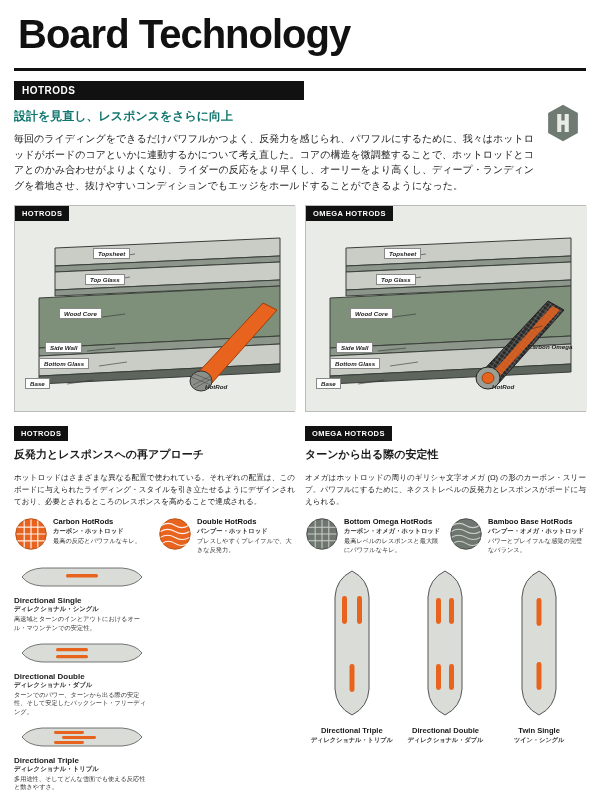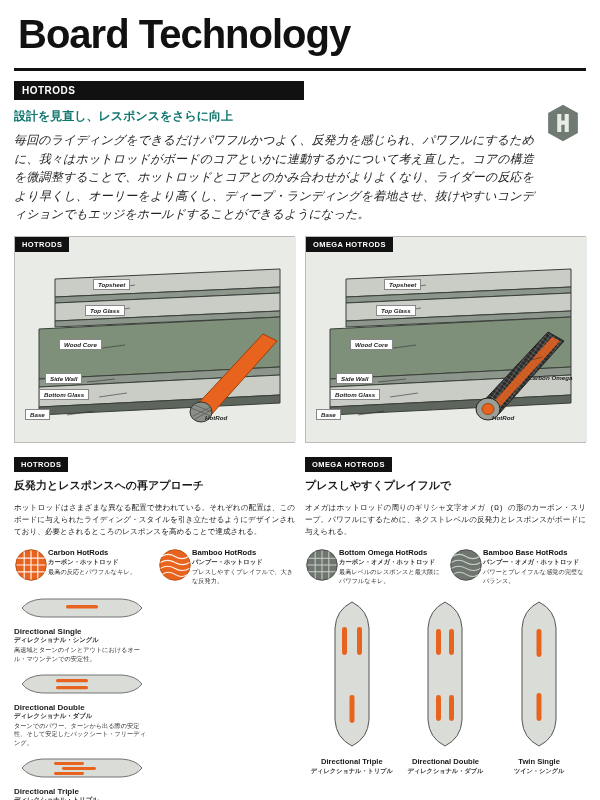--- a/index.html
+++ b/index.html
@@ -42,26 +42,25 @@
     padding: 4px 8px;
     width: 290px;
   }
   .intro-head {
     font-size: 12px;
     font-weight: bold;
     margin: 8px 0 6px 0;
     color: #0f766e;
   }
   .intro-body {
-    font-size: 12px;
+    font-size: 10px;
     line-height: 1.55;
     text-align: justify;
     color: #222;
     width: 520px;
-    font-style: italic;
   }
   .hex-logo {
     position: absolute;
     right: 20px; top: 104px;
     width: 34px; height: 38px;
   }
   
   .panels {
     display: flex;
     gap: 10px;
@@ -107,25 +106,25 @@
     font-size: 7.5px; font-weight: bold;
     padding: 3px 7px; letter-spacing: .4px;
     display: inline-block;
   }
   .col-head {
     font-size: 11px; font-weight: bold;
     margin: 6px 0 10px 0;
   }
   .col-body {
     font-size: 7.6px; line-height: 1.55;
-    text-align: justify; color: #222; font-family: Liberation Mono, monospace;
+    text-align: justify; color: #222;
   }
   
   .rod-row { display: flex; gap: 8px; margin-top: 10px; }
-  .rod { display: flex; width: 136px; }
+  .rod { display: flex; gap: 5px; width: 136px; }
   .rod-ico { width: 34px; height: 34px; flex: 0 0 34px; }
   .rod-txt { flex: 1; }
   .rod-name { font-size: 7.6px; font-weight: bold; color: #111; line-height: 1.25; }
   .rod-jp { font-size: 6.3px; font-weight: bold; color: #333; line-height: 1.3; }
   .rod-desc { font-size: 6.2px; line-height: 1.4; color: #333; margin-top: 2px; }
   
   .shape-list { margin-top: 10px; flex-direction: column; }
   .shape-item { margin-bottom: 7px; }
   .shape-img { height: 26px; margin-bottom: 2px; }
   .shape-name { font-size: 8px; font-weight: bold; }
@@ -282,21 +281,21 @@
           <svg class="rod-ico" viewBox="0 0 40 40">
             <circle cx="20" cy="20" r="18" fill="#e8641e" stroke="#b24a10" stroke-width="1"></circle>
             <g stroke="#fff" stroke-width="1.3" fill="none" opacity="0.9">
               <path d="M4,10 q8,-5 16,0 t16,0"></path>
               <path d="M3,17 q8,-5 17,0 t17,0"></path>
               <path d="M3,24 q8,-5 17,0 t17,0"></path>
               <path d="M5,31 q7,-5 15,0 t15,0"></path>
             </g>
           </svg>
           <div class="rod-txt">
-            <div class="rod-name">Bamboo HotRods</div>
+            <div class="rod-name">Double HotRods</div>
             <div class="rod-jp">バンブー・ホットロッド</div>
             <div class="rod-desc">プレスしやすくプレイフルで、大きな反発力。</div>
           </div>
         </div>
       </div>
 
       <div class="shape-cols shape-list">
 
         <div class="shape-col">
           <div class="shape-item">
@@ -350,21 +349,21 @@
             <div class="shape-name">Twin Single</div>
             <div class="shape-jp">ツイン・シングル</div>
             <div class="shape-desc">プレスしやすいフレキシビリティがもたらし、そしてすばくオールマウンテンで攻められる反応性能。</div>
           </div>
         </div>
       </div>
     </div>
 
     <div class="col">
       <div class="col-bar">OMEGA HOTRODS</div>
-      <div class="col-head">プレスしやすくプレイフルで</div>
+      <div class="col-head">ターンから出る際の安定性</div>
       <div class="col-body">オメガはホットロッドの周りのギリシャ文字オメガ (Ω) の形のカーボン・スリーブ。パワフルにするために、ネクストレベルの反発力とレスポンスがボードに与えられる。</div>
 
       <div class="rod-row">
         <div class="rod">
           <svg class="rod-ico" viewBox="0 0 40 40">
             <circle cx="20" cy="20" r="18" fill="#6f7670" stroke="#3f443f" stroke-width="1"></circle>
             <g stroke="#cfd3cd" stroke-width="1.2" opacity="0.95">
               <path d="M4,12 H36 M3,20 H37 M4,28 H36"></path>
               <path d="M12,4 V36 M20,3 V37 M28,4 V36"></path>
             </g>

